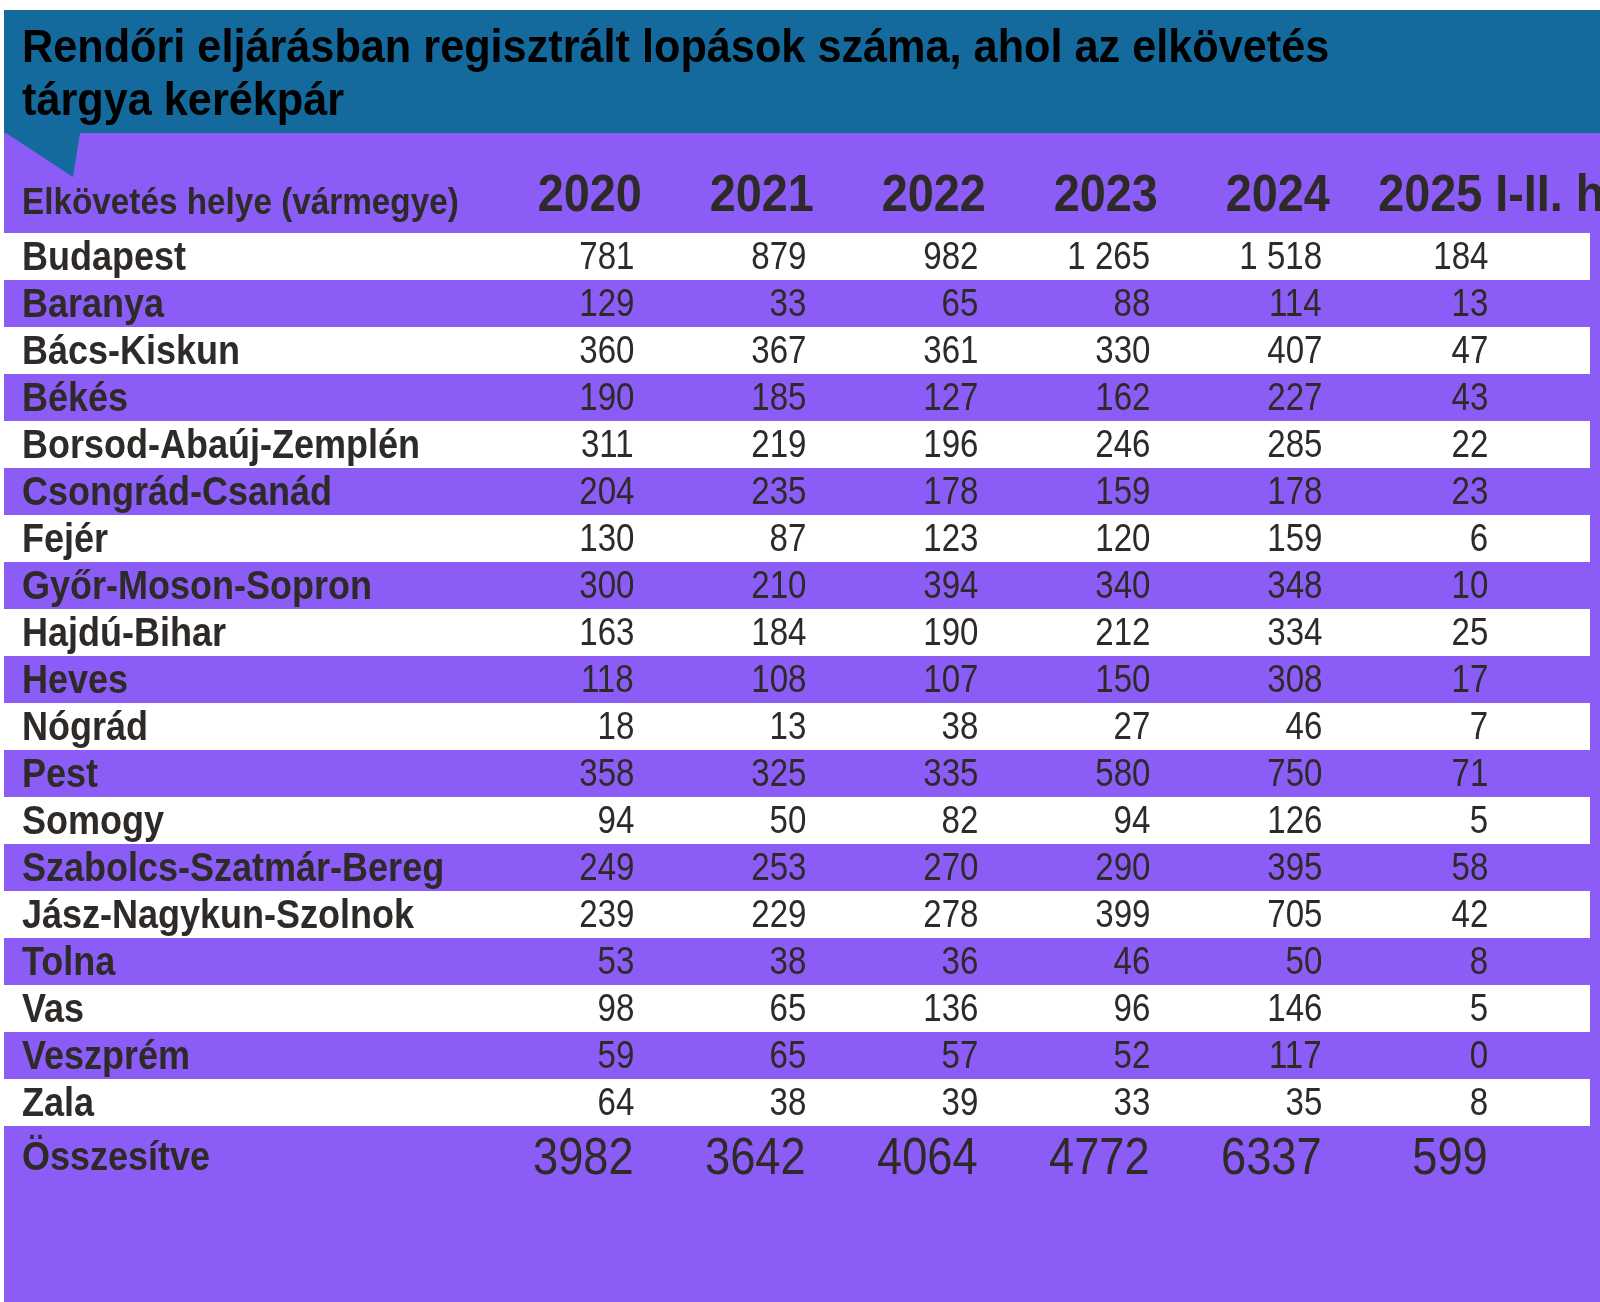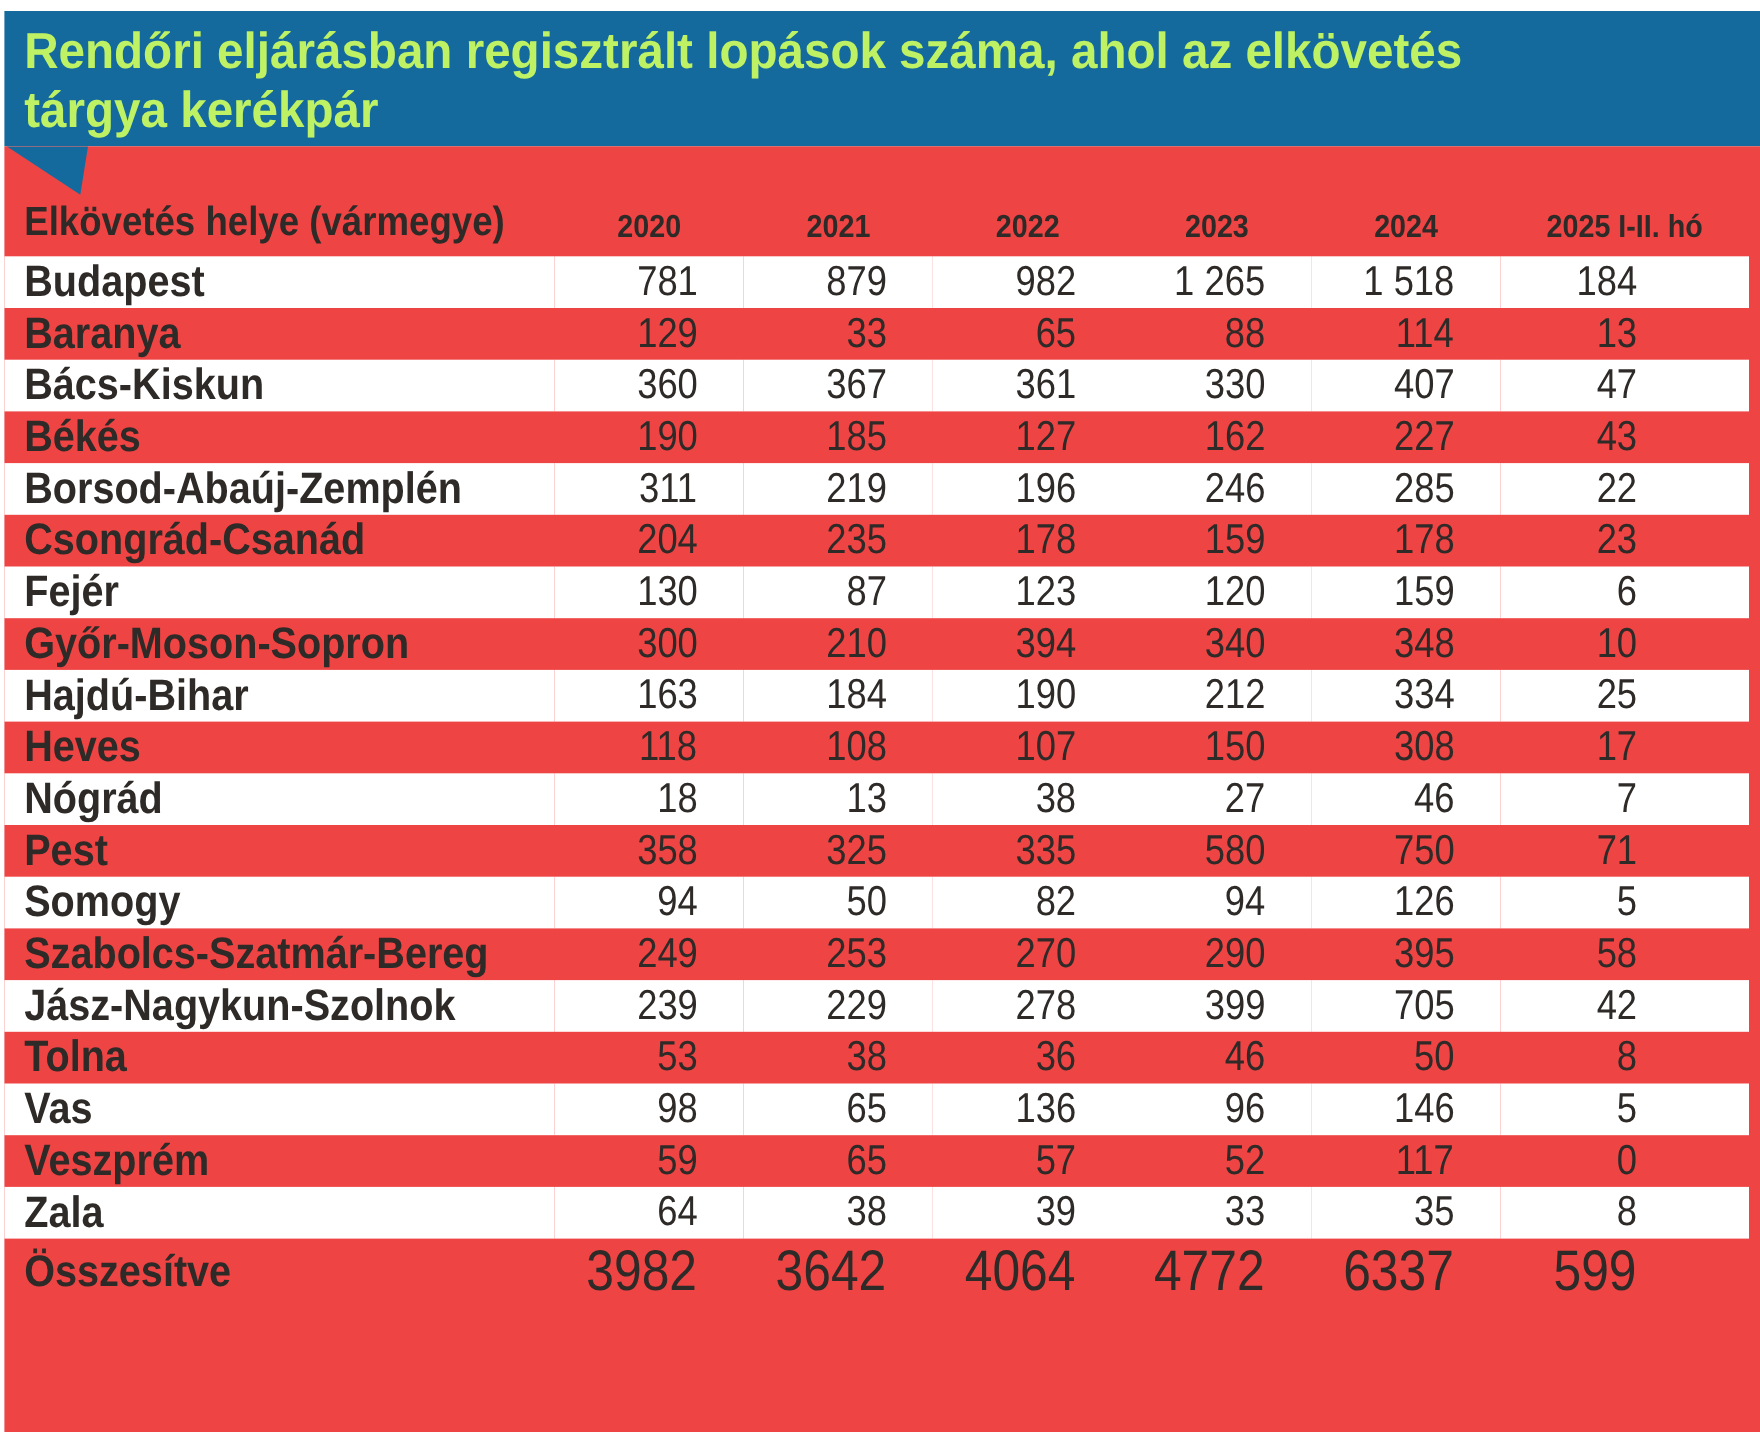--- a/index.html
+++ b/index.html
@@ -1,34 +1,34 @@
 <!DOCTYPE html>
 <html lang="hu"><head>
 <meta charset="utf-8">
 <style>
   html,body { margin:0; padding:0; background:#ffffff; }
   body { font-family:"Liberation Sans", sans-serif; color:#2e2a28; }
   .page { position:relative; width:1600px; height:1302px; background:#ffffff; overflow:hidden; }
 
   
   .banner { position:absolute; left:4px; top:10px; right:0; height:123px; background:#156a9d; }
-  .banner-title { padding:10px 0 0 18px; color:#bef264; font-weight:bold; font-size:46px; line-height:53px; }
+  .banner-title { padding:10px 0 0 18px; color:#000000; font-weight:bold; font-size:46px; line-height:53px; }
   .banner-title .line { display:block; transform:scaleX(.94); transform-origin:0 50%; white-space:nowrap; }
   .tail { position:absolute; left:4px; top:133px; width:84px; height:46px; background:#156a9d;
           clip-path:polygon(2px 0px, 76px 0px, 69px 44px); }
 
   
-  .sheet { position:absolute; left:4px; top:133px; right:0; bottom:0; background:#ef4444; }
+  .sheet { position:absolute; left:4px; top:133px; right:0; bottom:0; background:#8b5cf6; }
 
   table { border-collapse:collapse; table-layout:fixed; width:1586px; }
   col.c-name { width:500px; }
   col.c-year { width:172px; }
   col.c-last { width:226px; }
 
-  thead th { height:90px; vertical-align:bottom; padding:0 0 10px 0; font-size:29px; font-weight:bold; }
+  thead th { height:90px; vertical-align:bottom; padding:0 0 10px 0; font-size:52px; font-weight:bold; }
   th.h-name { text-align:left; padding-left:18px; font-size:37px; }
   th.h-year { text-align:center; }
   th span { display:inline-block; transform:scaleX(.90); white-space:nowrap; }
   th.h-name span { transform-origin:0 50%; }
 
   tbody td { height:47px; padding:0; }
   tbody tr { background:transparent; }
   tbody tr:nth-child(odd) { background:#ffffff; }
   td.nm { font-weight:bold; font-size:40px; padding-left:18px; text-align:left; }
   td.vl { font-size:38px; font-weight:normal; text-align:right; padding-right:42px; }

